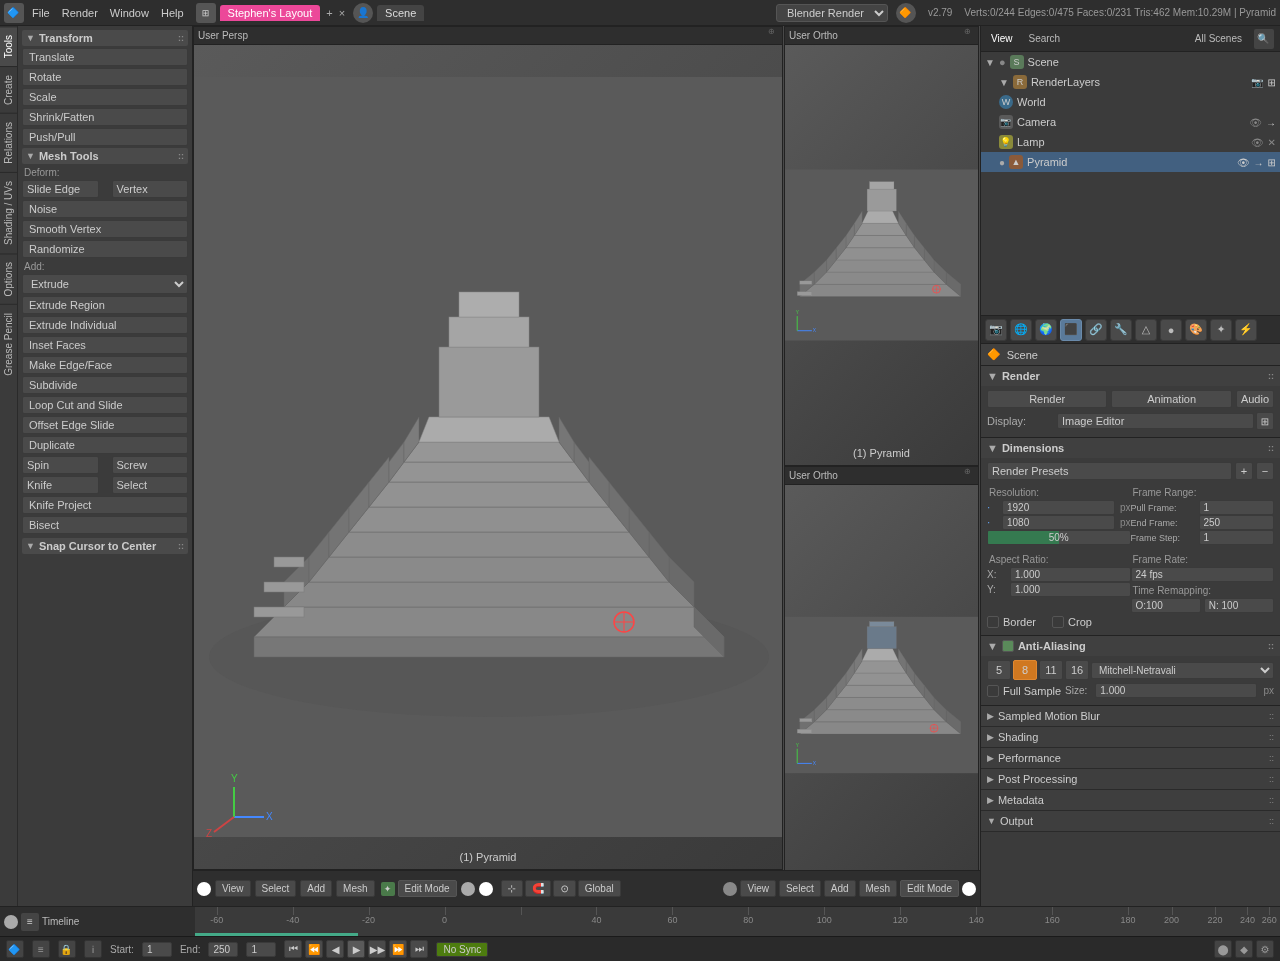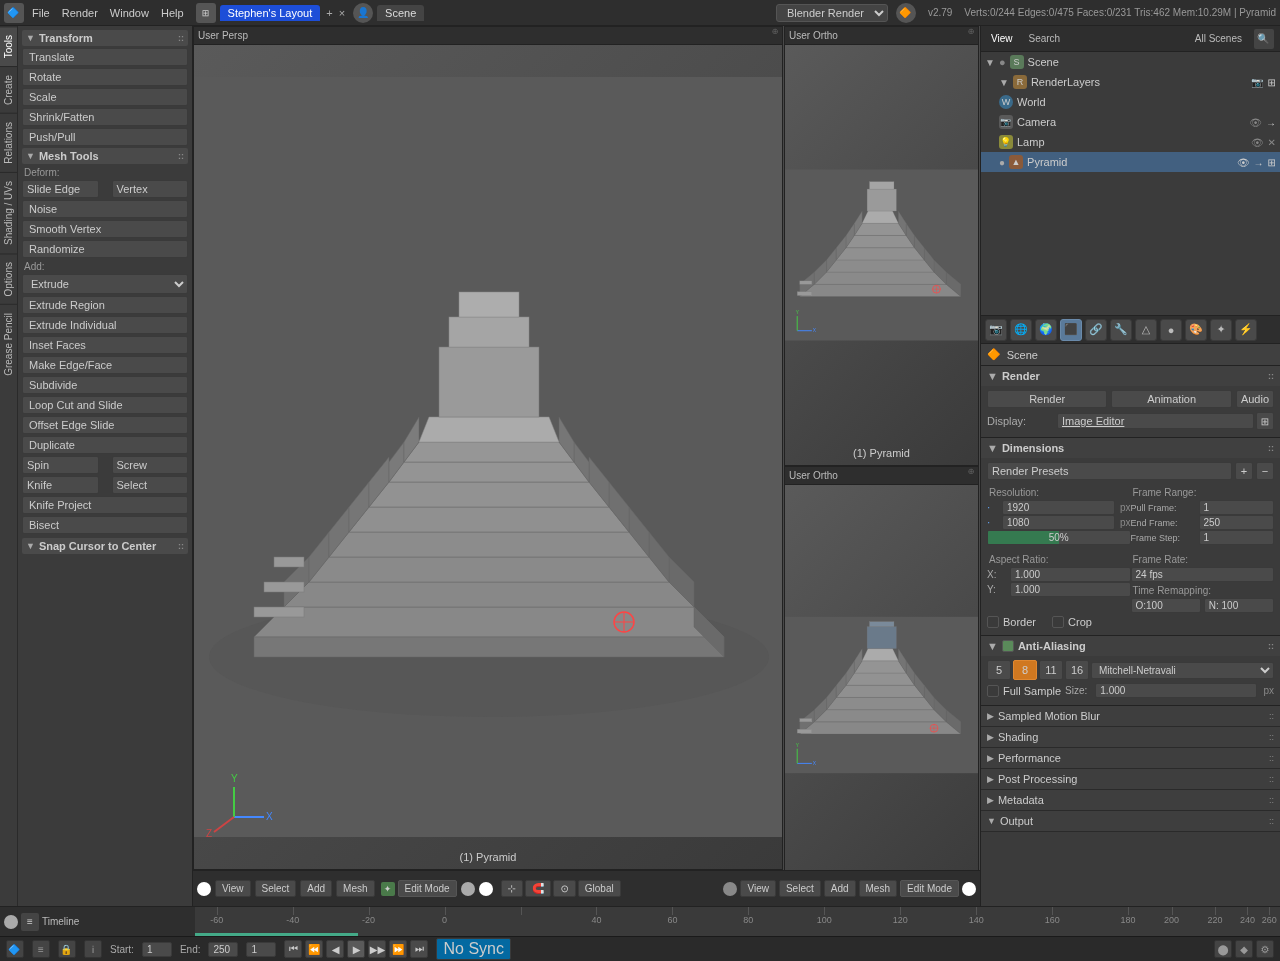--- a/index.html
+++ b/index.html
@@ -35,21 +35,21 @@
     .top-menu-items { display: flex; gap: 12px; margin-left: 4px; }
     .top-menu-item { color: #ccc; cursor: pointer; font-size: 11px; }
     .layout-tab {
       background: #444;
       padding: 2px 8px;
       border-radius: 3px 3px 0 0;
       font-size: 11px;
       color: #ddd;
       cursor: pointer;
     }
-    .layout-tab.active { background: #1d4ed8; color: #fff; }
+    .layout-tab.active { background: #ec4899; color: #fff; }
     .tab-plus { color: #aaa; cursor: pointer; margin-left: 2px; }
     .tab-x { color: #aaa; cursor: pointer; margin-left: 2px; }
     .engine-select {
       background: #444;
       border: 1px solid #555;
       color: #ccc;
       padding: 1px 6px;
       font-size: 11px;
       border-radius: 3px;
       margin-left: auto;
@@ -168,21 +168,20 @@
       position: relative;
       overflow: hidden;
     }
 
     
     .viewport-panel {
       position: absolute;
       border: 1px solid #222;
       background: #f9a8d4;
       overflow: hidden;
-      text-align: center;
     }
     .viewport-header {
       height: 18px;
       background: #2e2e2e;
       display: flex;
       align-items: center;
       padding: 0 4px;
       font-size: 10px;
       color: #bbb;
       gap: 6px;
@@ -358,21 +357,20 @@
     }
     .display-label { color: #aaa; font-size: 11px; width: 70px; }
     .display-select {
       flex: 1;
       background: #4a4a4a;
       border: 1px solid #3a3a3a;
       color: #ccc;
       font-size: 11px;
       border-radius: 2px;
       padding: 1px 4px;
-      text-decoration: underline;
     }
 
     .render-presets-row {
       display: flex;
       align-items: center;
       gap: 3px;
       margin-bottom: 4px;
     }
     .render-presets-select {
       flex: 1;
@@ -1211,19 +1209,19 @@
   <div style="width:30px;background:#4a4a4a;border:1px solid #3a3a3a;border-radius:2px;padding:1px 4px;font-size:10px;color:#ccc;">1</div>
   <div class="playback-controls">
     <div class="play-btn">⏮</div>
     <div class="play-btn">⏪</div>
     <div class="play-btn">◀</div>
     <div class="play-btn" style="background:#5a5a5a;">▶</div>
     <div class="play-btn">▶▶</div>
     <div class="play-btn">⏩</div>
     <div class="play-btn">⏭</div>
   </div>
-  <div style="background:#0369a1;border:1px solid #3a3a3a;border-radius:2px;padding:1px 6px;font-size:16px;color:#ccc;">No Sync</div>
+  <div style="background:#4d7c0f;border:1px solid #3a3a3a;border-radius:2px;padding:1px 6px;font-size:10px;color:#ccc;">No Sync</div>
   <div style="margin-left:auto;display:flex;gap:3px;">
     <div class="status-icon-btn">⬤</div>
     <div class="status-icon-btn">◆</div>
     <div class="status-icon-btn">⚙</div>
   </div>
 </div>
 
 </body></html>

